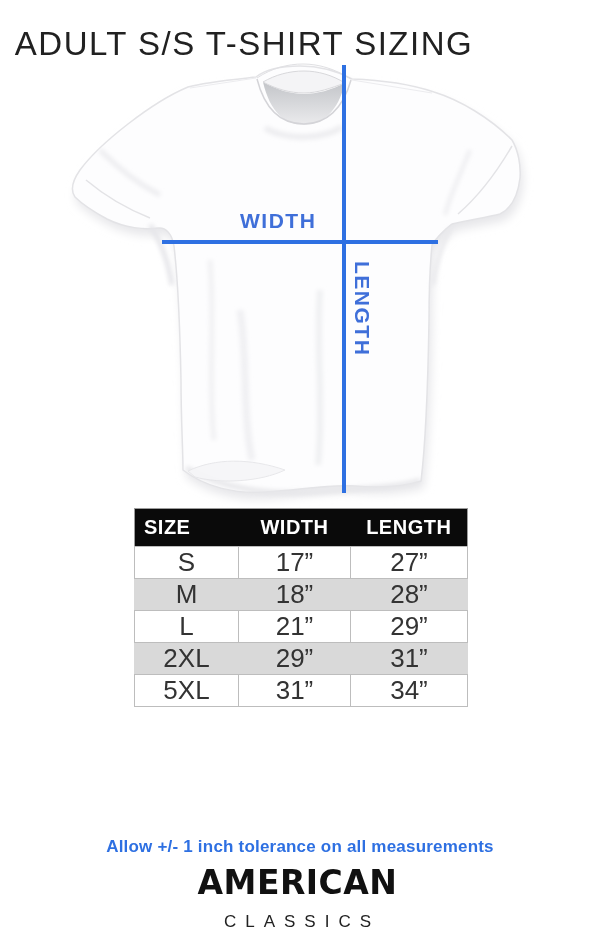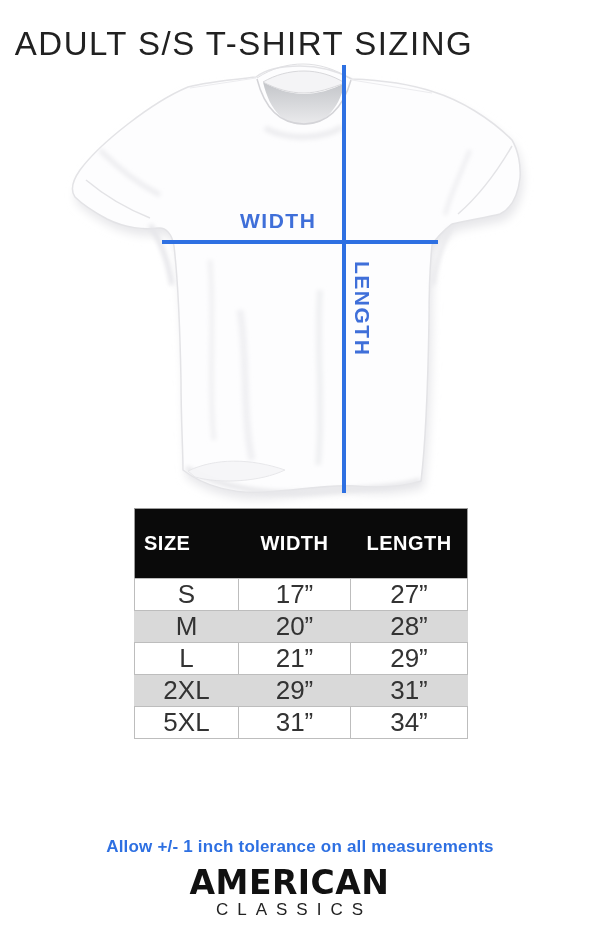--- a/index.html
+++ b/index.html
@@ -31,49 +31,49 @@
     border-collapse:collapse;table-layout:fixed;
     border:1px solid #9c9c9c;
   }
   table.size-table col.c1{width:104px;}
   table.size-table col.c2{width:112px;}
   table.size-table col.c3{width:117px;}
   table.size-table thead th{
     background:var(--header-bg,#0a0a0a);
     color:var(--header-text,#ffffff);
     font-size:20px;font-weight:bold;letter-spacing:0.5px;
-    height:37px;padding:16px;border:0;text-align:center;
+    height:37px;padding:0;border:0;text-align:center;
   }
   table.size-table thead th.first{text-align:left;padding-left:9px;}
   table.size-table td{
     height:31px;padding:0;text-align:center;
     font-size:26px;font-weight:300;line-height:31px;
     color:var(--cell-text,#333333);
     border:1px solid #bdbdbd;
     background:#ffffff;
   }
   table.size-table tbody tr:nth-child(even) td{
     background:var(--alt-row-bg,#d9d9d9);
     border-left-color:var(--alt-row-bg,#d9d9d9);
     border-right-color:var(--alt-row-bg,#d9d9d9);
   }
   .tolerance-note{
     position:absolute;top:837px;left:0;width:600px;text-align:center;
     color:var(--accent-blue,#2e70e2);
     font-size:17px;font-weight:bold;letter-spacing:0.2px;
   }
-  .brand{position:absolute;top:866px;left:4px;width:571px;text-align:center;}
+  .brand{position:absolute;top:866px;left:12px;width:571px;text-align:center;}
   .brand-name{
     font-family:"DejaVu Sans", sans-serif;
     font-size:33px;font-weight:800;letter-spacing:0.5px;
     color:#111111;line-height:1.0;
   }
   .brand-subname{
     font-size:17px;font-weight:400;letter-spacing:9px;
-    color:#222222;margin-top:1px;text-indent:9px;
+    color:#222222;margin-top:13px;text-indent:9px;
   }
 </style>
 </head>
 <body>
 
 <div class="page-title">ADULT S/S T-SHIRT SIZING</div>
 
 <svg class="shirt-svg" viewBox="0 0 600 943" xmlns="http://www.w3.org/2000/svg">
   <defs>
     <linearGradient id="innerGrad" x1="0" y1="0" x2="0" y2="1">
@@ -154,21 +154,21 @@
     </tr>
   </thead>
   <tbody>
       <tr>
         <td>S</td>
         <td>17”</td>
         <td>27”</td>
       </tr>
       <tr>
         <td>M</td>
-        <td>20”</td>
+        <td>18”</td>
         <td>28”</td>
       </tr>
       <tr>
         <td>L</td>
         <td>21”</td>
         <td>29”</td>
       </tr>
       <tr>
         <td>2XL</td>
         <td>29”</td>

